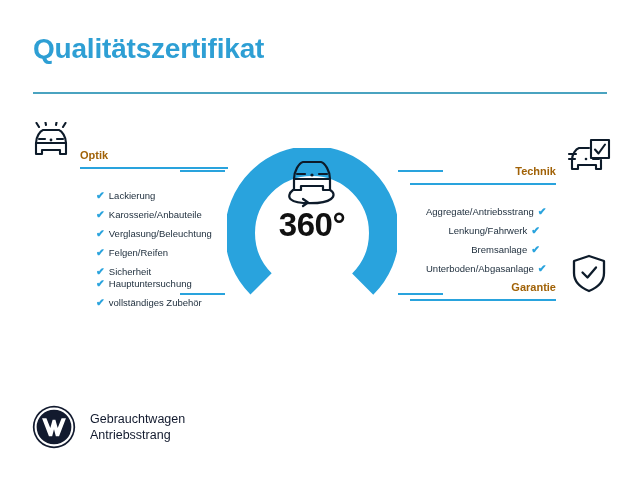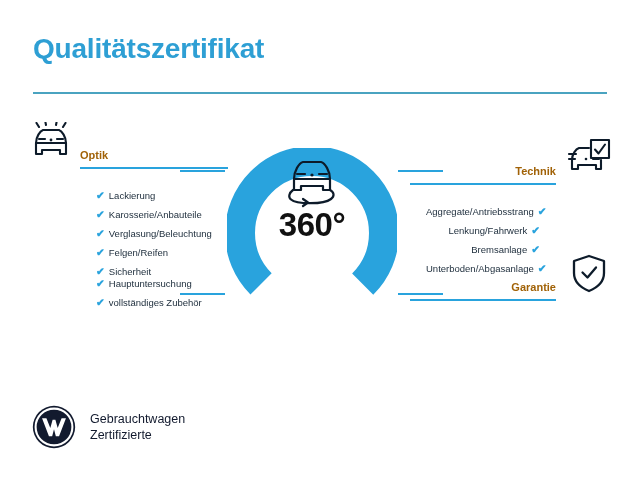--- a/index.html
+++ b/index.html
@@ -283,17 +283,17 @@
 
   <div class="footer">
     <svg class="vw-logo" viewBox="0 0 100 100">
       <circle cx="50" cy="50" r="46" fill="#121a2e"></circle>
       <circle cx="50" cy="50" r="40" fill="none" stroke="#ffffff" stroke-width="4.5"></circle>
       <path d="M24 31 L33.5 31 L42 52 L47 34 L53 34 L58 52 L66.5 31 L76 31
                L61 70 L54 70 L50 55 L46 70 L39 70 Z" fill="#ffffff"></path>
     </svg>
     <div class="footer-text">
       <div>Gebrauchtwagen</div>
-      <div>Zertifizierte</div>
+      <div>Antriebsstrang</div>
     </div>
   </div>
 
 </div>
 
 </body></html>

